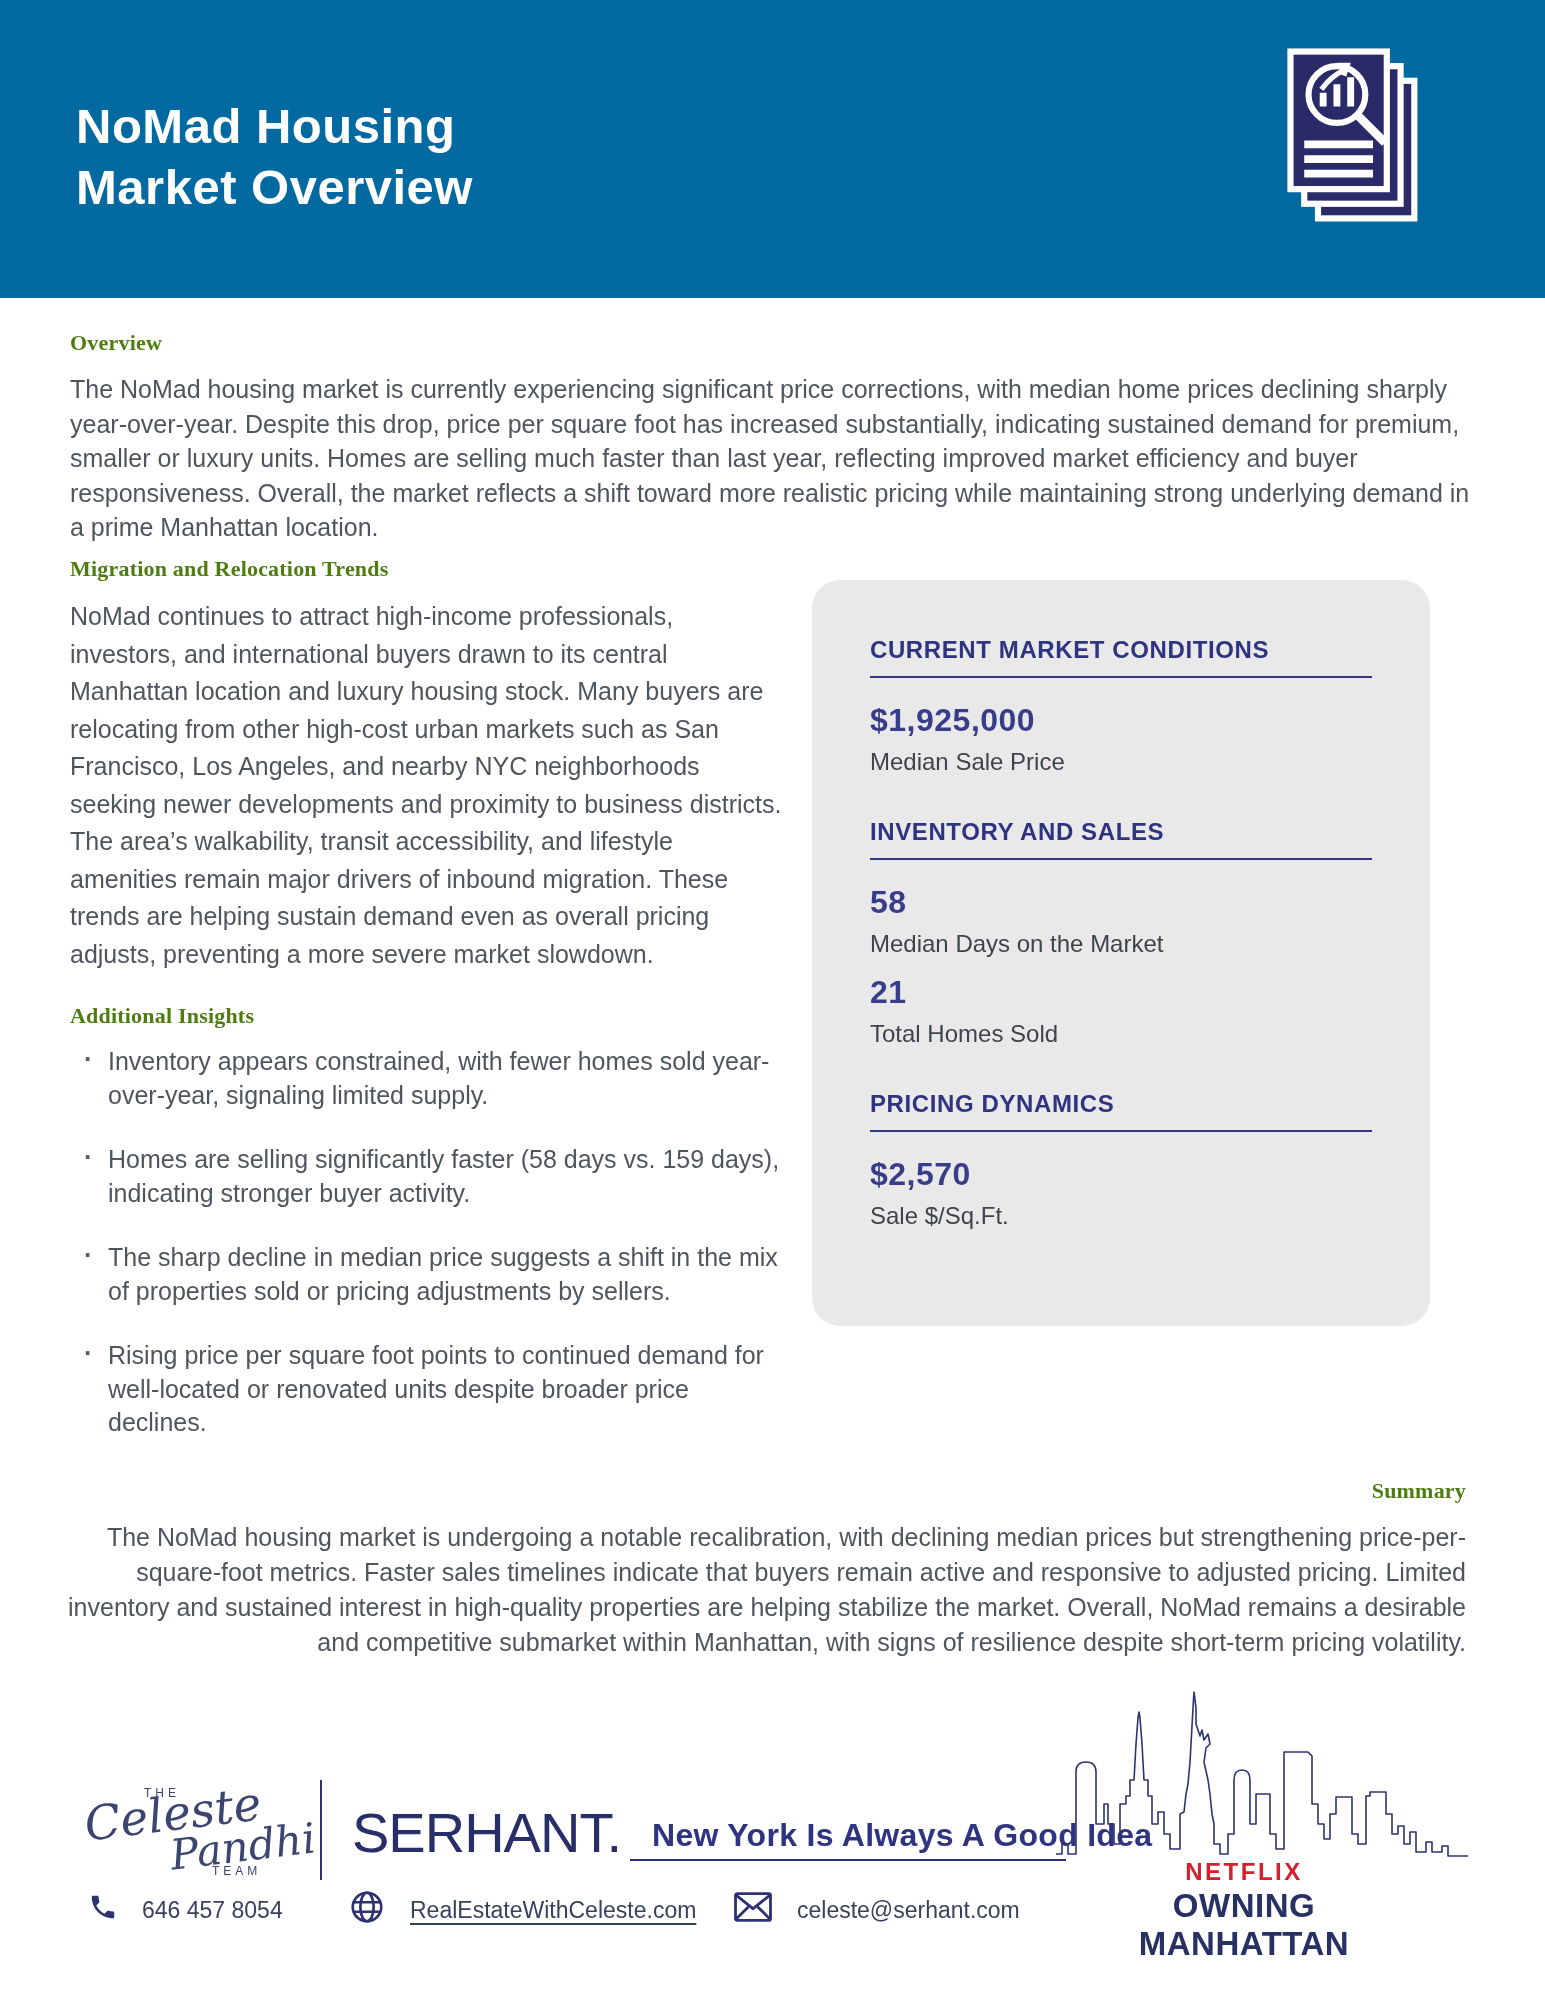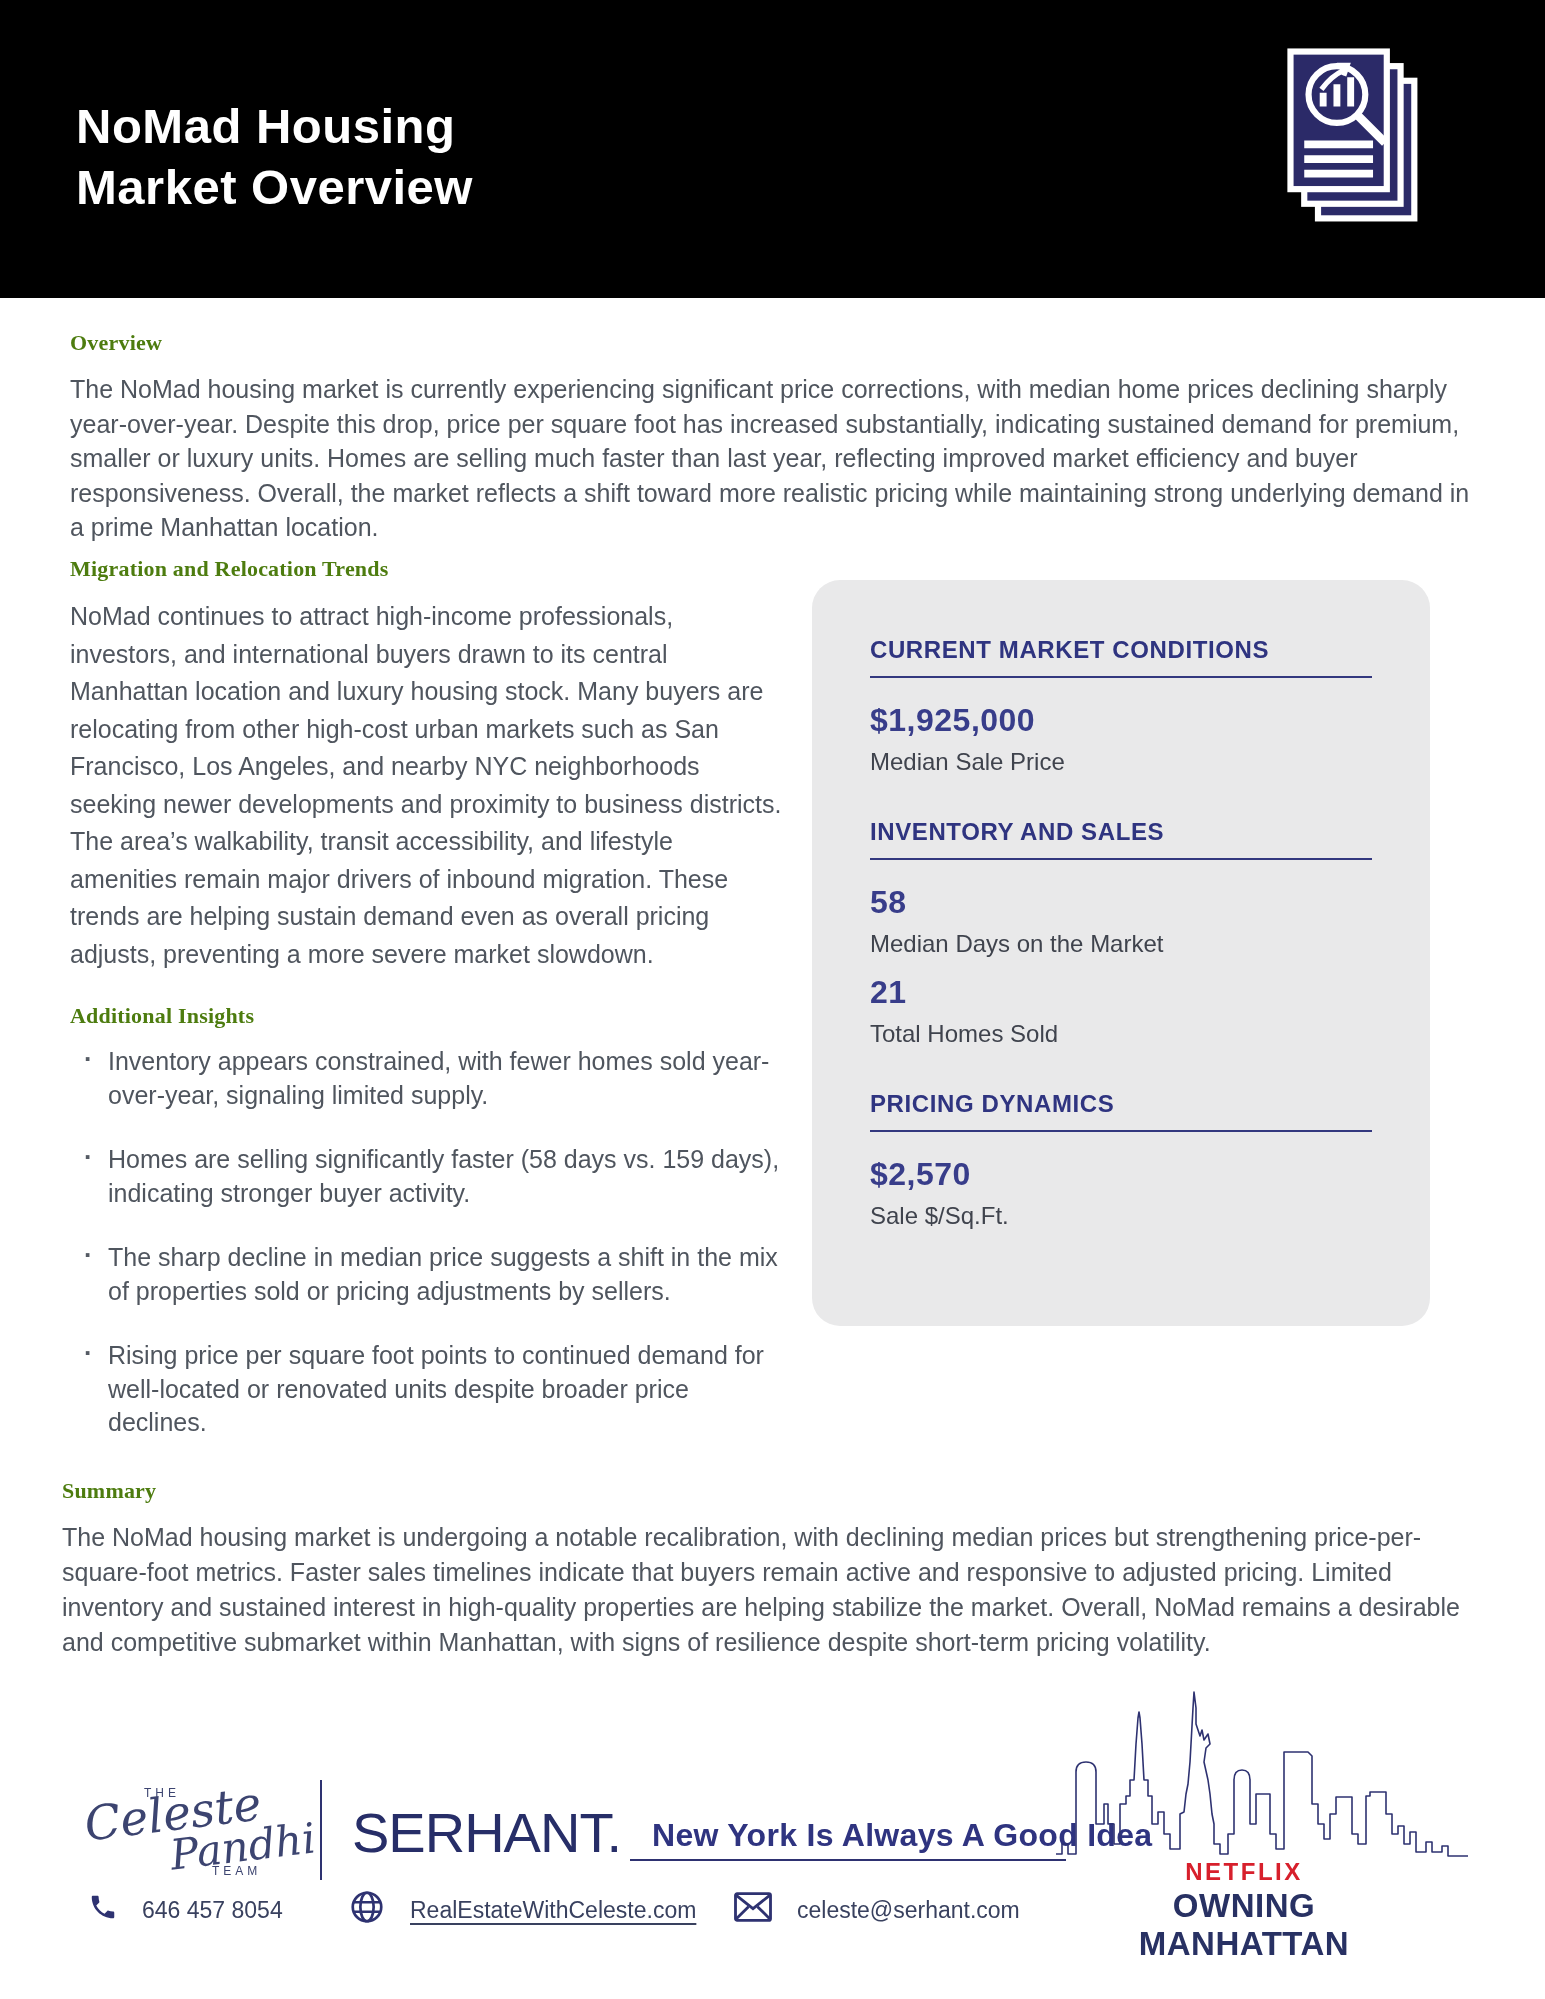--- a/index.html
+++ b/index.html
@@ -1,40 +1,40 @@
 <!DOCTYPE html>
 <html><head>
 <meta charset="utf-8">
 <style>
   * { margin:0; padding:0; box-sizing:border-box; }
   html,body { width:1545px; height:1999px; background:#ffffff;
     font-family:"Liberation Sans", sans-serif; position:relative; overflow:hidden; }
 
   
-  .header { position:absolute; left:0; top:0; width:1545px; height:298px; background:#000000; }
+  .header { position:absolute; left:0; top:0; width:1545px; height:298px; background:#0369a1; }
   .header h1 { position:absolute; left:76px; top:96px; color:#ffffff; font-size:49px;
     line-height:61px; font-weight:700; letter-spacing:.5px; white-space:pre-line; }
   .header-icon { position:absolute; right:98px; top:48px; }
 
   
   .sec-h { font-size:22px; font-weight:700; color:#4d7c0f; letter-spacing:.2px; margin:0 0 16px 0;font-family:Liberation Serif, serif; }
   .body-p { font-size:25px; color:#4f555e; margin:0; }
 
   .overview { position:absolute; left:70px; top:330px; width:1408px; }
   .overview .body-p { line-height:34.5px; }
 
   .left-col { position:absolute; left:70px; top:556px; width:714px; }
   .left-col .body-p { line-height:37.5px; margin-bottom:30px; }
   .insights-h { margin-top:0; }
   .bullet { position:relative; padding-left:38px; font-size:25px; line-height:33.5px;
     color:#4f555e; margin-bottom:31px; }
   .bullet::before { content:"·"; position:absolute; left:14px; top:-2px; color:#555b64;
     font-size:26px; font-weight:700; }
 
-  .summary { position:absolute; left:62px; top:1478px; width:1412px; }
+  .summary { position:absolute; left:54px; top:1478px; width:1412px;text-align:right; }
   .summary .body-p { line-height:35px; }
 
   
   .card { position:absolute; left:812px; top:580px; width:618px; height:746px;
     background:#e9e9ea; border-radius:28px; padding:56px 58px 0 58px; }
   .card-h { font-size:24px; font-weight:700; color:#2f3480; letter-spacing:.6px;
     padding-bottom:12px; border-bottom:2px solid #33387f; }
   .stat-v { font-size:32px; font-weight:800; color:#383d8a; letter-spacing:.5px; margin-top:24px; }
   .stat-l { font-size:24px; color:#3f434d; margin-top:9px; }
   .card-gap { margin-top:42px; }

